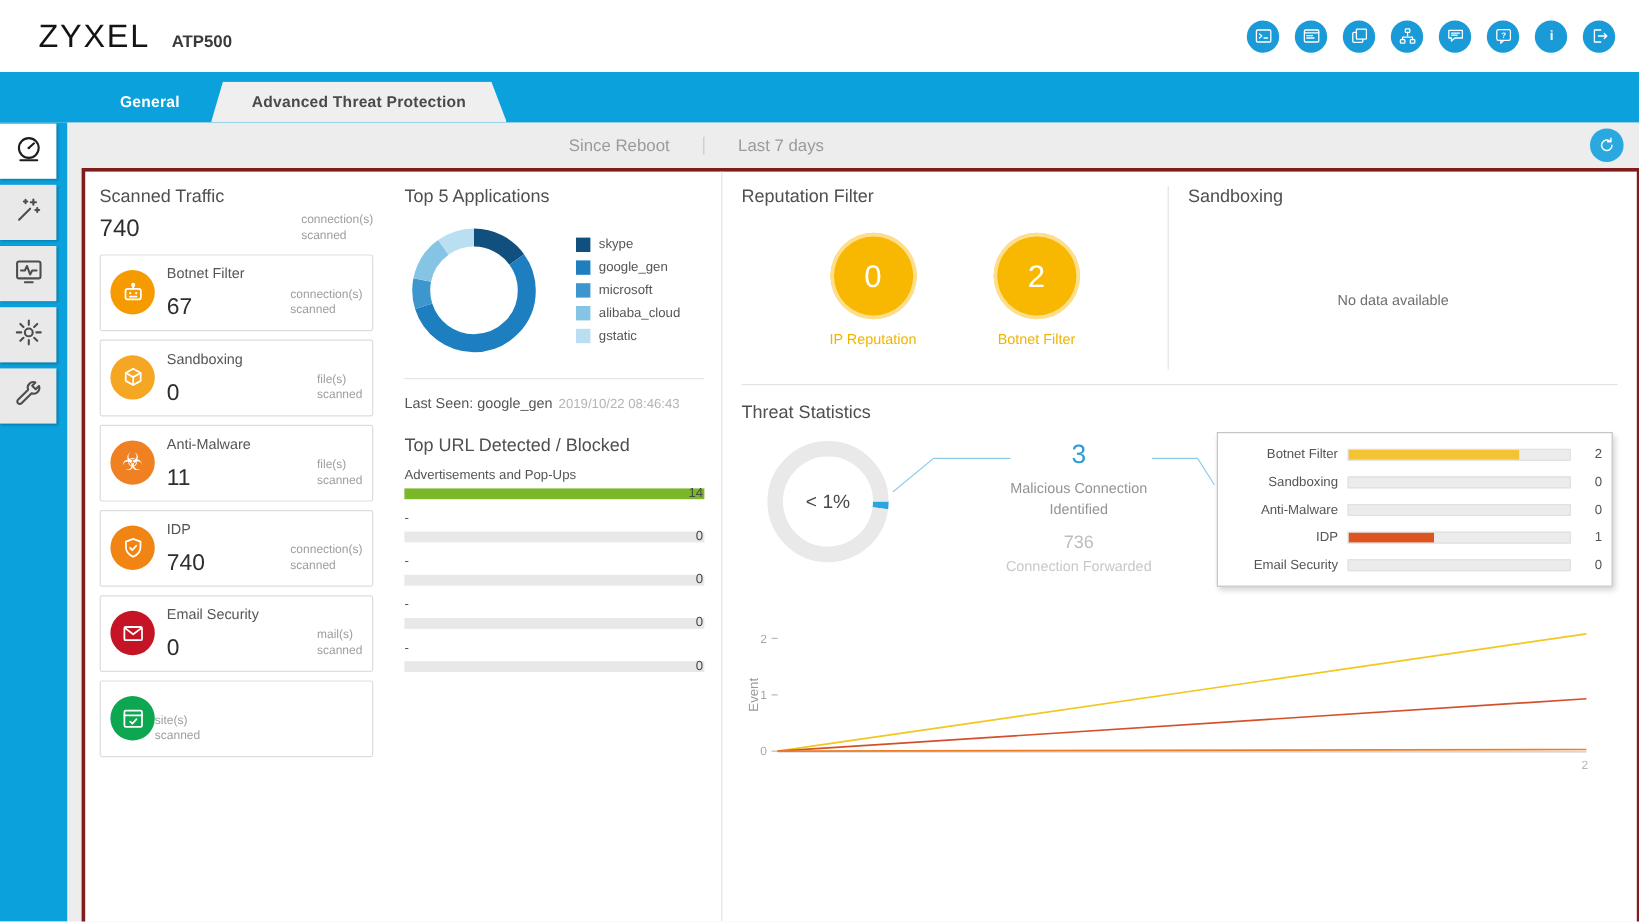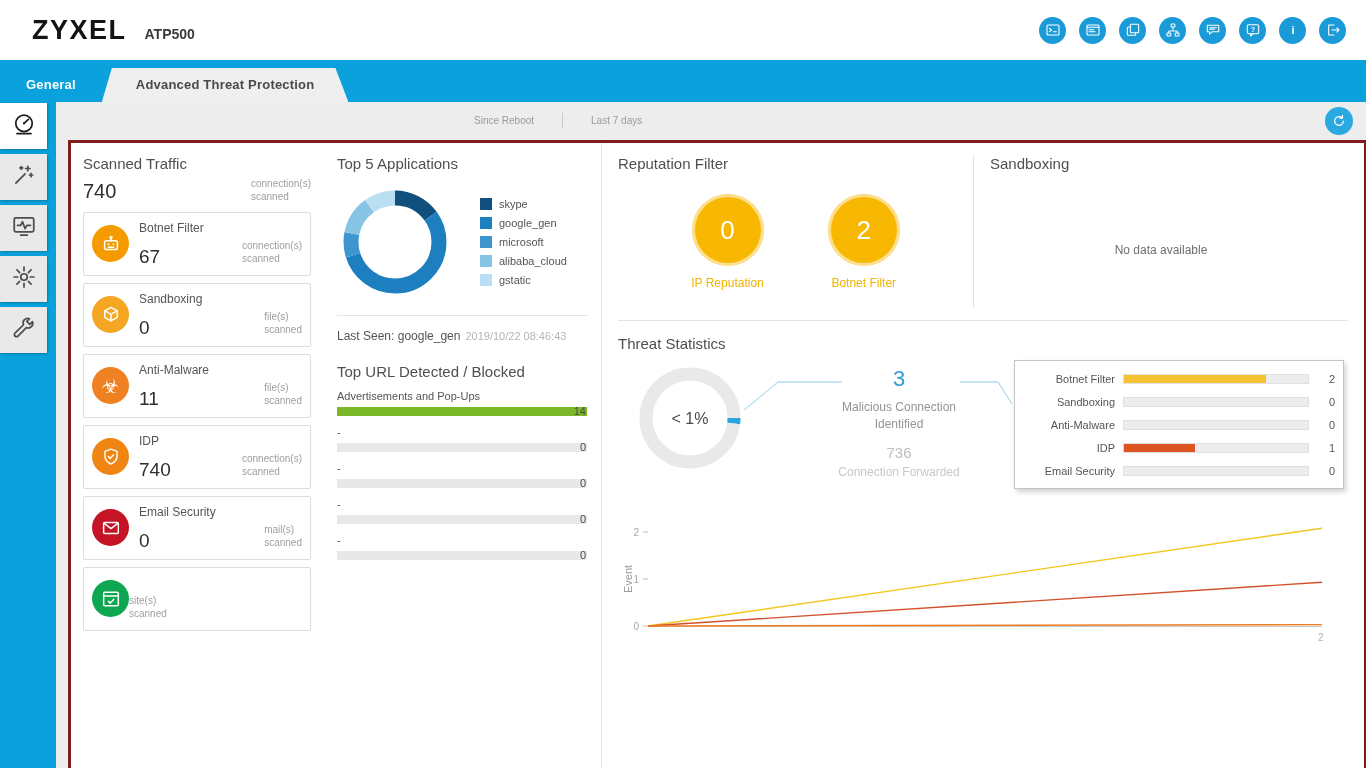--- a/index.html
+++ b/index.html
@@ -2,42 +2,42 @@
 <html><head>
 <meta charset="utf-8">
 <style>
   *{box-sizing:border-box;margin:0;padding:0}
   html,body{width:1366px;height:768px;overflow:hidden}
   body{font-family:"Liberation Sans",sans-serif;background:#ededed}
 
   
   .topbar{height:60px;background:#fff;display:flex;align-items:center;justify-content:space-between;padding:0 20px 0 32px}
   .brand{display:flex;align-items:baseline;gap:18px}
-  .logo{font-size:27px;font-weight:bold;letter-spacing:1.5px;color:#141414}
+  .logo{font-size:27px;font-weight:normal;letter-spacing:1.5px;color:#141414}
   .model{font-size:14px;font-weight:bold;color:#3a3a3a}
   .top-icons{display:flex;gap:13px;align-items:center}
   .top-icon{width:27px;height:27px;border-radius:50%;background:#1b9ad8;color:#fff;border:none;display:flex;align-items:center;justify-content:center;cursor:pointer;padding:0}
   .top-icon svg{width:16px;height:16px}
 
   
   .navbar{height:42px;background:#0aa1dc;display:flex;align-items:flex-end}
-  .tabs{display:flex;align-items:flex-end;}
+  .tabs{display:flex;align-items:flex-end;padding-left:74px}
   .tab{height:34px;line-height:34px;padding:0 26px;font-size:13px;font-weight:bold;color:#fff;cursor:pointer;letter-spacing:.2px}
   .tab.active{background:#efefef;color:#4a4a4a;clip-path:polygon(10px 0,calc(100% - 13px) 0,100% 100%,0 100%);padding:0 34px}
 
   
   .bodyrow{display:flex;height:666px}
   .sidebar{width:56px;background:#0aa1dc;flex:none;padding-top:1px}
   .side-item{width:47px;height:46px;background:#e9e9e9;margin-bottom:5px;display:flex;align-items:center;justify-content:center;color:#4d4d4d;cursor:pointer;box-shadow:1px 1px 2px rgba(0,0,0,.25)}
   .side-item.active{background:#fff;color:#1d1d1d}
   .side-item svg{width:26px;height:26px}
   .content{flex:1;position:relative}
 
   .range-bar{height:38px;position:relative}
-  .ranges{position:absolute;left:418px;top:11px;display:flex;align-items:center;gap:28px;font-size:10px;color:#9b9b9b}
+  .ranges{position:absolute;left:418px;top:11px;display:flex;align-items:center;gap:28px;font-size:14px;color:#9b9b9b}
   .range{cursor:pointer}
   .vsep{width:1px;height:15px;background:#c9c9c9}
   .refresh{position:absolute;right:26px;top:5px;width:28px;height:28px;border-radius:50%;border:none;background:#2aa9e0;color:#fff;display:flex;align-items:center;justify-content:center;cursor:pointer}
   .refresh svg{width:16px;height:16px}
 
   .sheet{margin:0 12px;background:#fff;border:3px solid #7f1d1d;height:692px;display:flex}
   .panel-title{font-size:15px;color:#4f4f4f}
 
   
   .scanned{width:252px;flex:none;padding:12px 12px}

